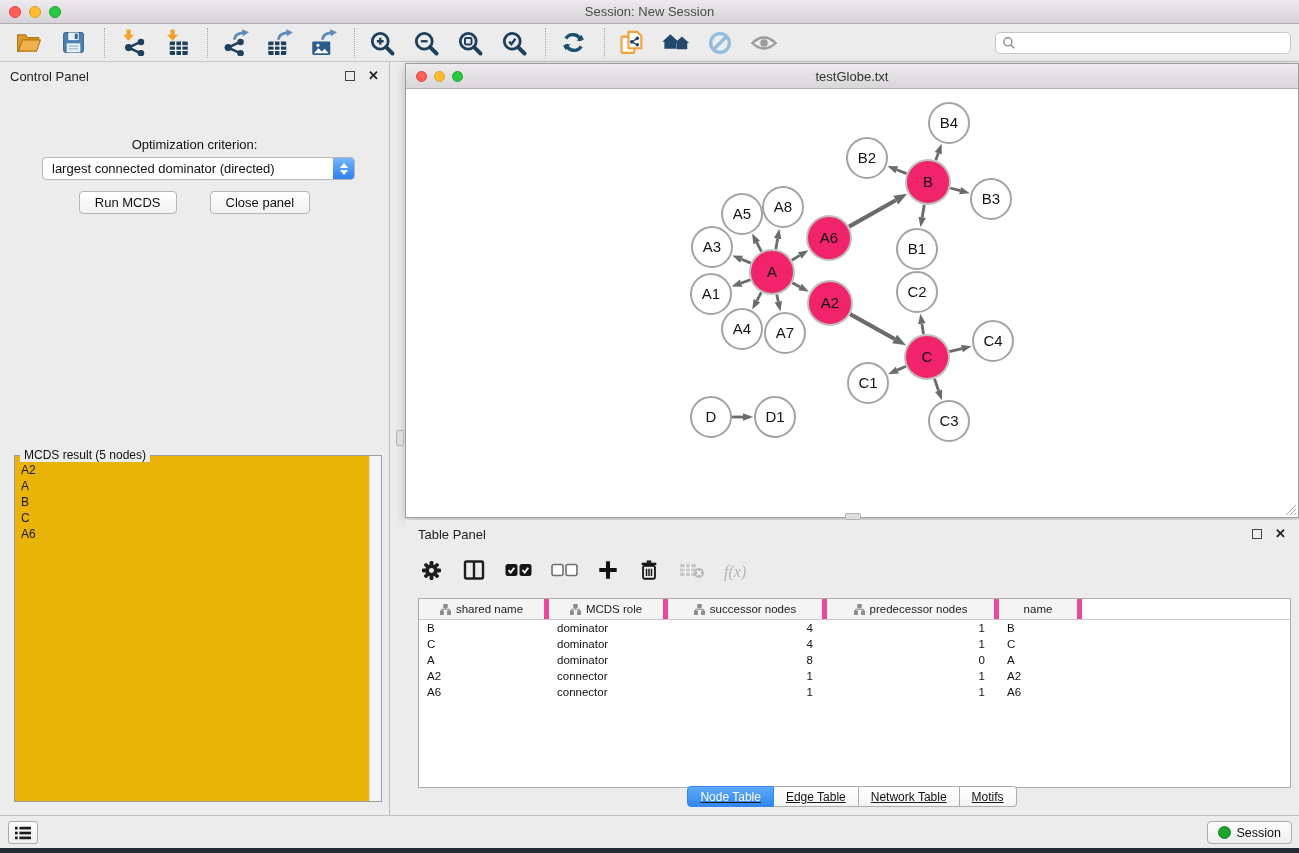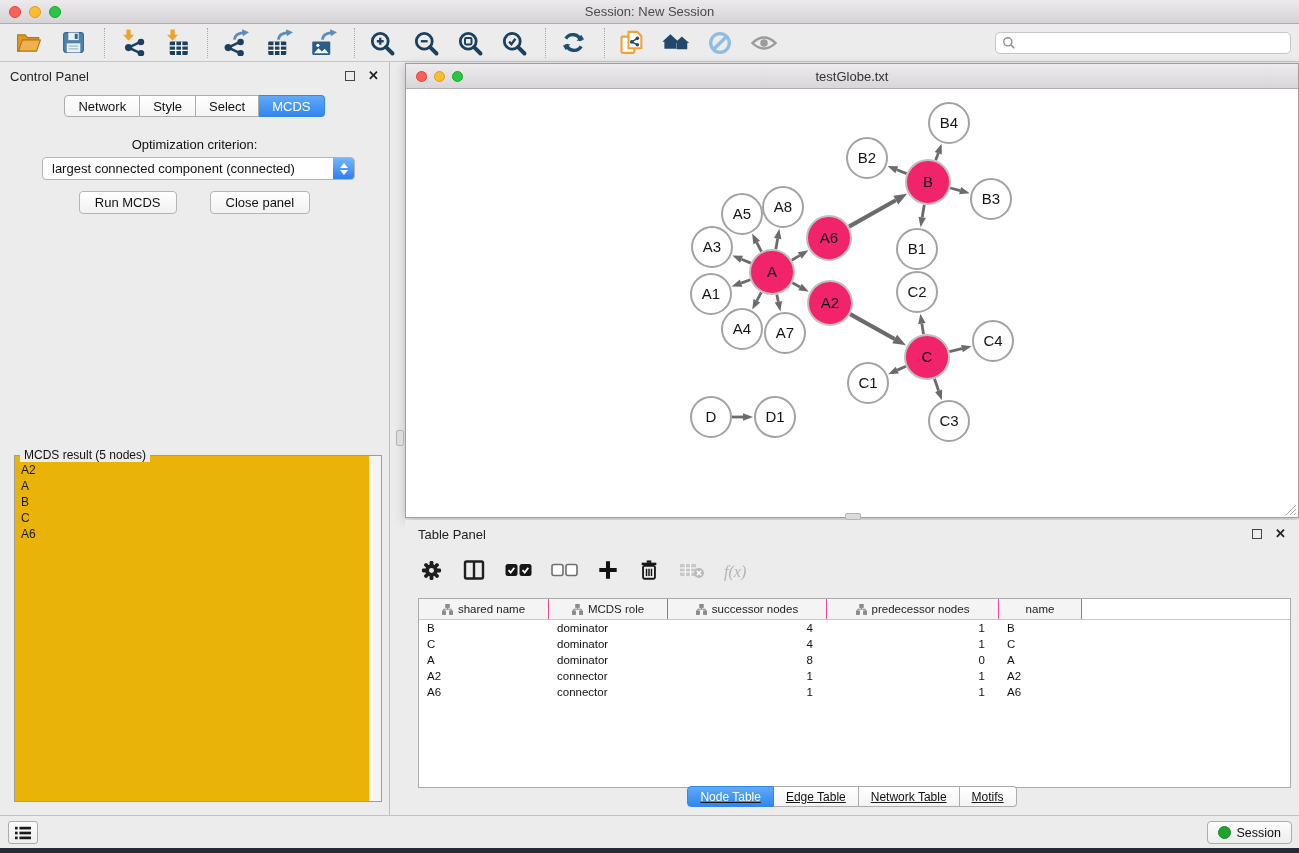--- a/index.html
+++ b/index.html
@@ -84,21 +84,21 @@
 
   
   .table-panel { position:absolute; left:405px; top:520px; width:894px; height:295px; background:#ECECEC; }
   .tp-header { height:28px; display:flex; align-items:center; padding:0 13px; font-size:13px; color:#222; }
   .tp-toolbar { position:absolute; left:15px; top:32px; height:40px; display:flex; align-items:center; gap:19px; }
   .fx { font-family:Liberation Serif, serif; font-style:italic; font-size:16px; color:#B3B3B3; }
   .tp-table { position:absolute; left:13px; top:78px; width:873px; height:190px; background:#fff;
     border:1px solid #ABABAB; overflow:hidden; }
   .tbl-head { display:flex; height:21px; background:#F4F4F4; border-bottom:1px solid #C9C9C9; }
   .hcell { display:flex; align-items:center; justify-content:center; gap:5px; font-size:11.5px;
-    color:#222; border-right:1px solid #ec4899; }
+    color:#222; border-right:5px solid #ec4899; }
   .hcell.filler { flex:1; border-right:none; background:#fff; }
   .c0 { width:130px; } .c1 { width:119px; } .c2 { width:159px; } .c3 { width:172px; } .c4 { width:83px; }
   .trow { display:flex; height:16px; align-items:center; font-size:11.5px; color:#111; }
   .tcell { overflow:hidden; white-space:nowrap; }
   .tcell.a-left { text-align:left; padding-left:8px; }
   .tcell.a-right { text-align:right; padding-right:14px; }
   .tp-tabs { position:absolute; left:0; right:0; top:266px;text-decoration:underline; }
   .tp-tabs .seg-tab { font-size:12px; height:21px; padding:2px 12px; }
 
   
@@ -281,29 +281,23 @@
     </div>
   </div>
 
   <div class="control-panel">
     <div class="panel-header">
       <span>Control Panel</span>
       <span class="spacer"></span>
       <span class="win-float"></span>
       <span class="win-close">✕</span>
     </div>
-    <div class="seg-tabs cp-tabs">
-        <div class="seg-tab">Network</div>
-        <div class="seg-tab">Style</div>
-        <div class="seg-tab">Select</div>
-        <div class="seg-tab active">MCDS</div>
-      </div>
     <div class="opt-label">Optimization criterion:</div>
     <div class="dropdown">
-      <span>largest connected component (connected)</span>
+      <span>largest connected dominator (directed)</span>
       <span class="dd-spin">
           <span class="up"></span>
           <span class="down"></span>
         </span>
     </div>
     <div class="btn-row">
       <button class="btn">Run MCDS</button>
       <button class="btn">Close panel</button>
     </div>
     <div class="result-box">

